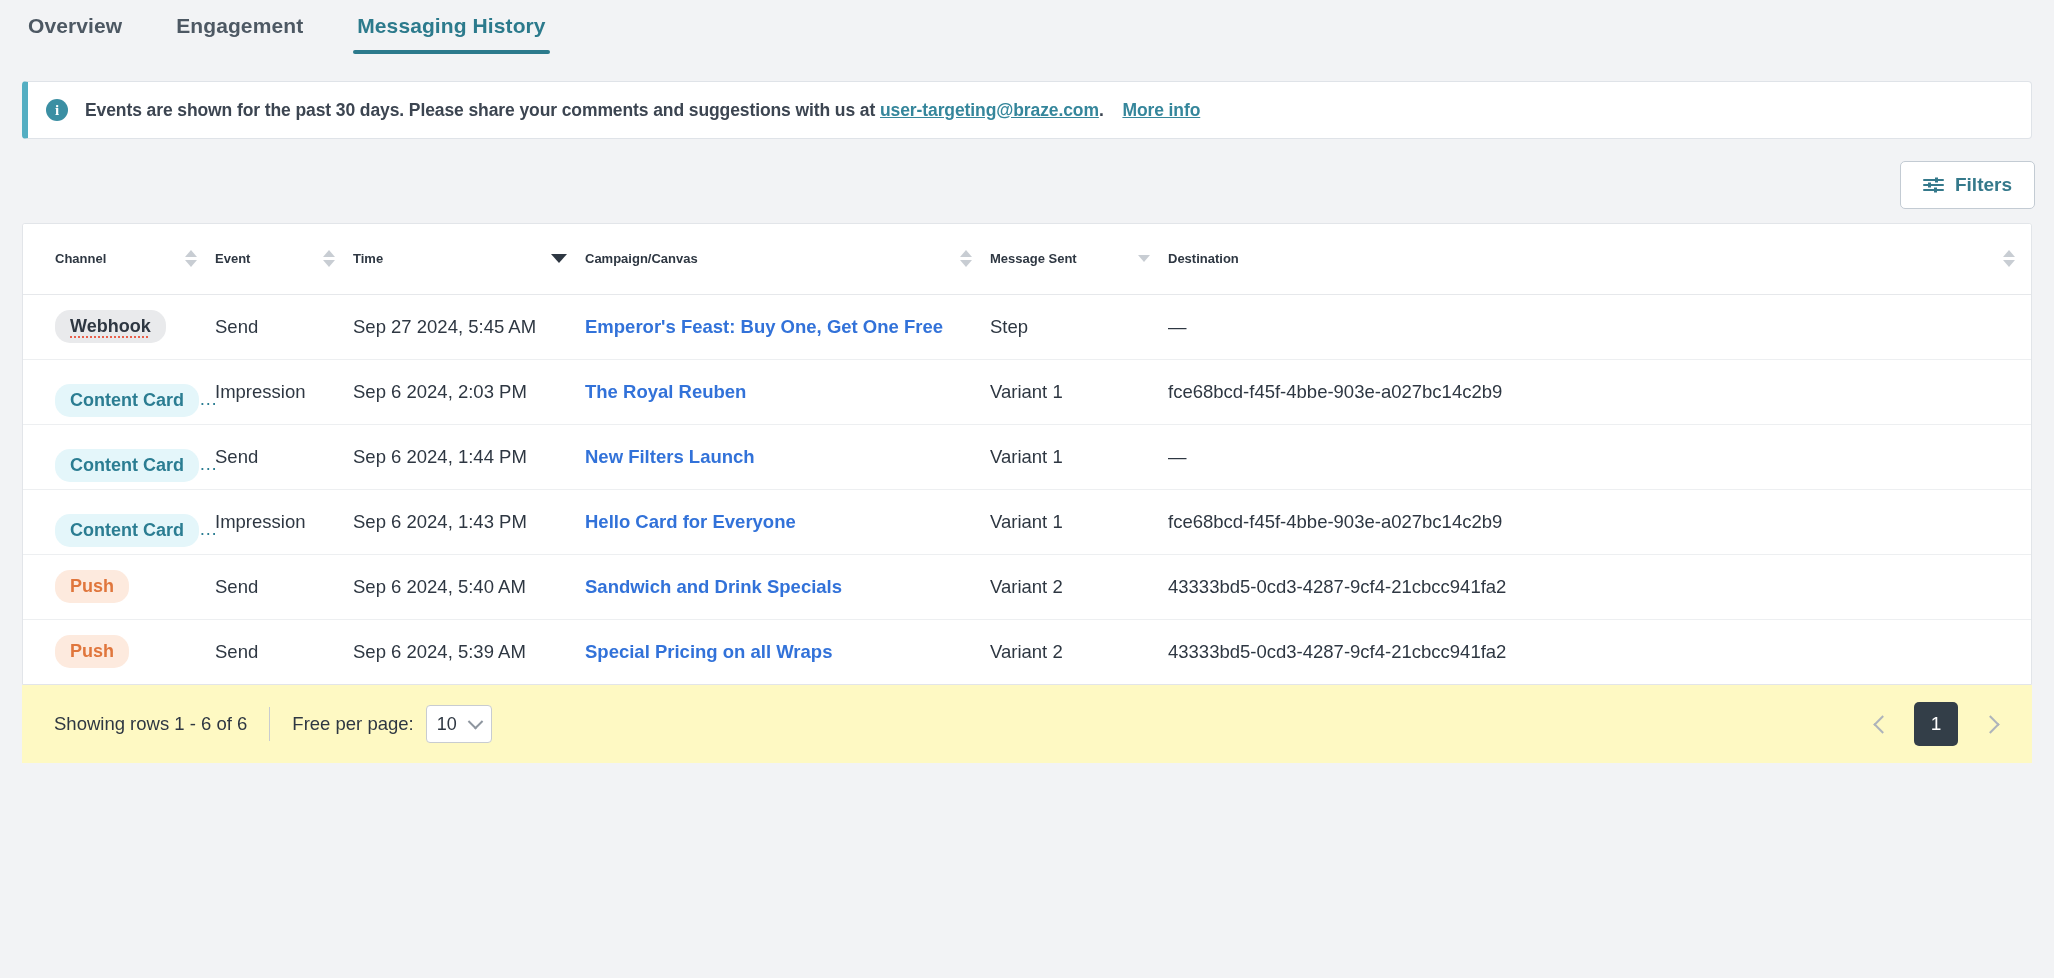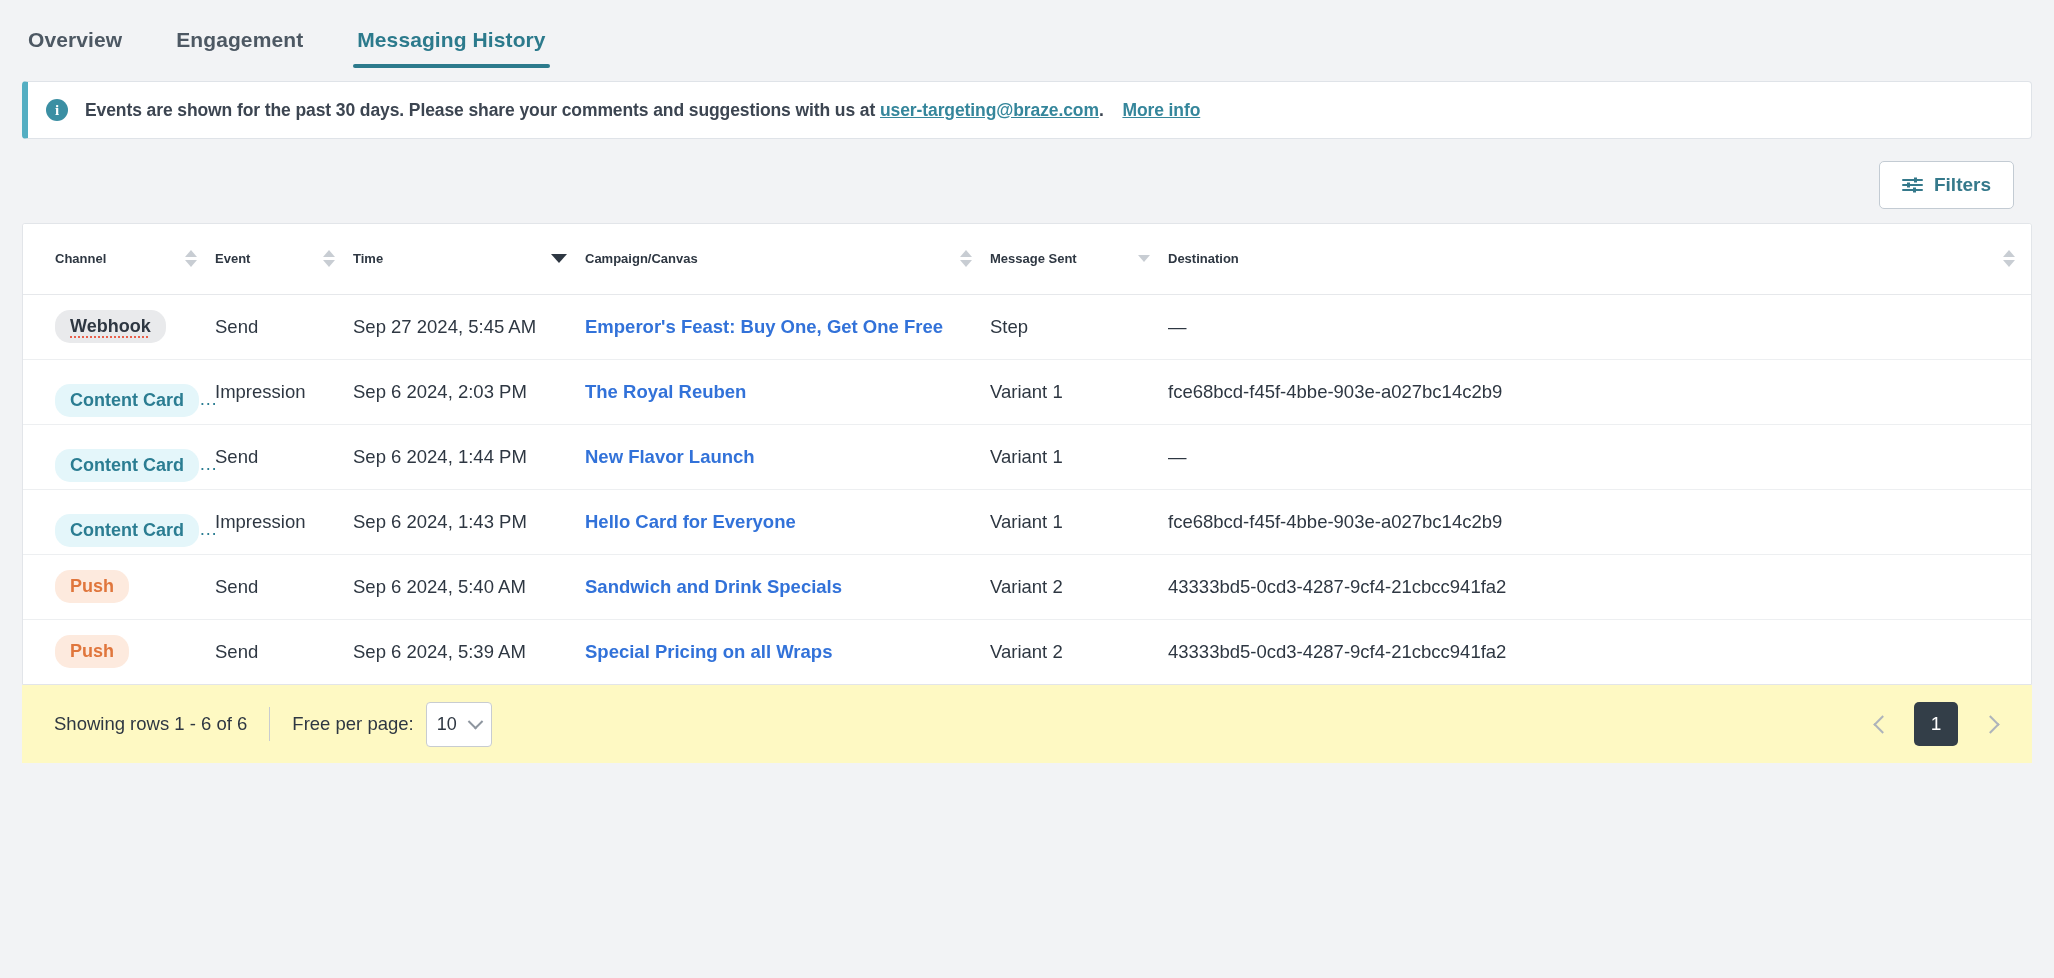--- a/index.html
+++ b/index.html
@@ -7,21 +7,21 @@
     margin: 0; padding: 0;
     width: 2054px; height: 978px;
     background: #f2f3f5;
     font-family: "Liberation Sans", sans-serif;
     -webkit-font-smoothing: antialiased;
   }
 
   
   .tabbar {
     display: flex;
-    align-items: flex-end;
+    align-items: center;
     height: 68px;
     padding-left: 24px;
     gap: 46px;
     background: #f2f3f5;
   }
   .tab {
     position: relative;
     font-size: 21px;
     font-weight: bold;
     color: #4d5863;
@@ -73,21 +73,21 @@
     color: #35869b;
     text-decoration: underline;
     cursor: pointer;
   }
   .banner-more { margin-left: 14px; }
 
   
   .filters-row {
     display: flex;
     justify-content: flex-end;
-    padding: 22px 40px 0 22px;
+    padding: 22px 19px 0 22px;
     height: 84px;
   }
   .filters-btn {
     display: inline-flex;
     align-items: center;
     gap: 11px;
     height: 48px;
     padding: 0 22px;
     background: #ffffff;
     border: 1px solid #c3cbd3;
@@ -201,21 +201,21 @@
   }
   .footer-left { display: flex; align-items: center; }
   .showing { font-size: 18.5px; color: #2e3742; }
   .vdiv { width: 1px; height: 34px; background: #c8ccd1; margin: 0 22px; }
   .rpp-label { font-size: 18.5px; color: #2e3742; margin-right: 12px; }
   .rpp-select {
     display: inline-flex;
     align-items: center;
     justify-content: space-between;
     gap: 12px;
-    width: 66px; height: 45px;
+    width: 66px; height: 38px;
     padding: 0 10px;
     background: #ffffff;
     border: 1px solid #c8ccd1;
     border-radius: 4px;
     font-size: 18px;
     color: #2e3742;
     cursor: pointer;
   }
   .chev {
     width: 11px; height: 11px;
@@ -383,21 +383,21 @@
         <td>fce68bcd-f45f-4bbe-903e-a027bc14c2b9</td>
       </tr>
 
       <tr>
         <td class="cell-channel">
           <span class="badge badge-content-card">Content Card</span>
         </td>
         <td>Send</td>
         <td>Sep 6 2024, 1:44 PM</td>
         <td>
-          <span class="campaign-link">New Flavor Launch</span>
+          <span class="campaign-link">New Filters Launch</span>
         </td>
         <td>Variant 1</td>
         <td class="dash">—</td>
       </tr>
 
       <tr>
         <td class="cell-channel">
           <span class="badge badge-content-card">Content Card</span>
         </td>
         <td>Impression</td>

